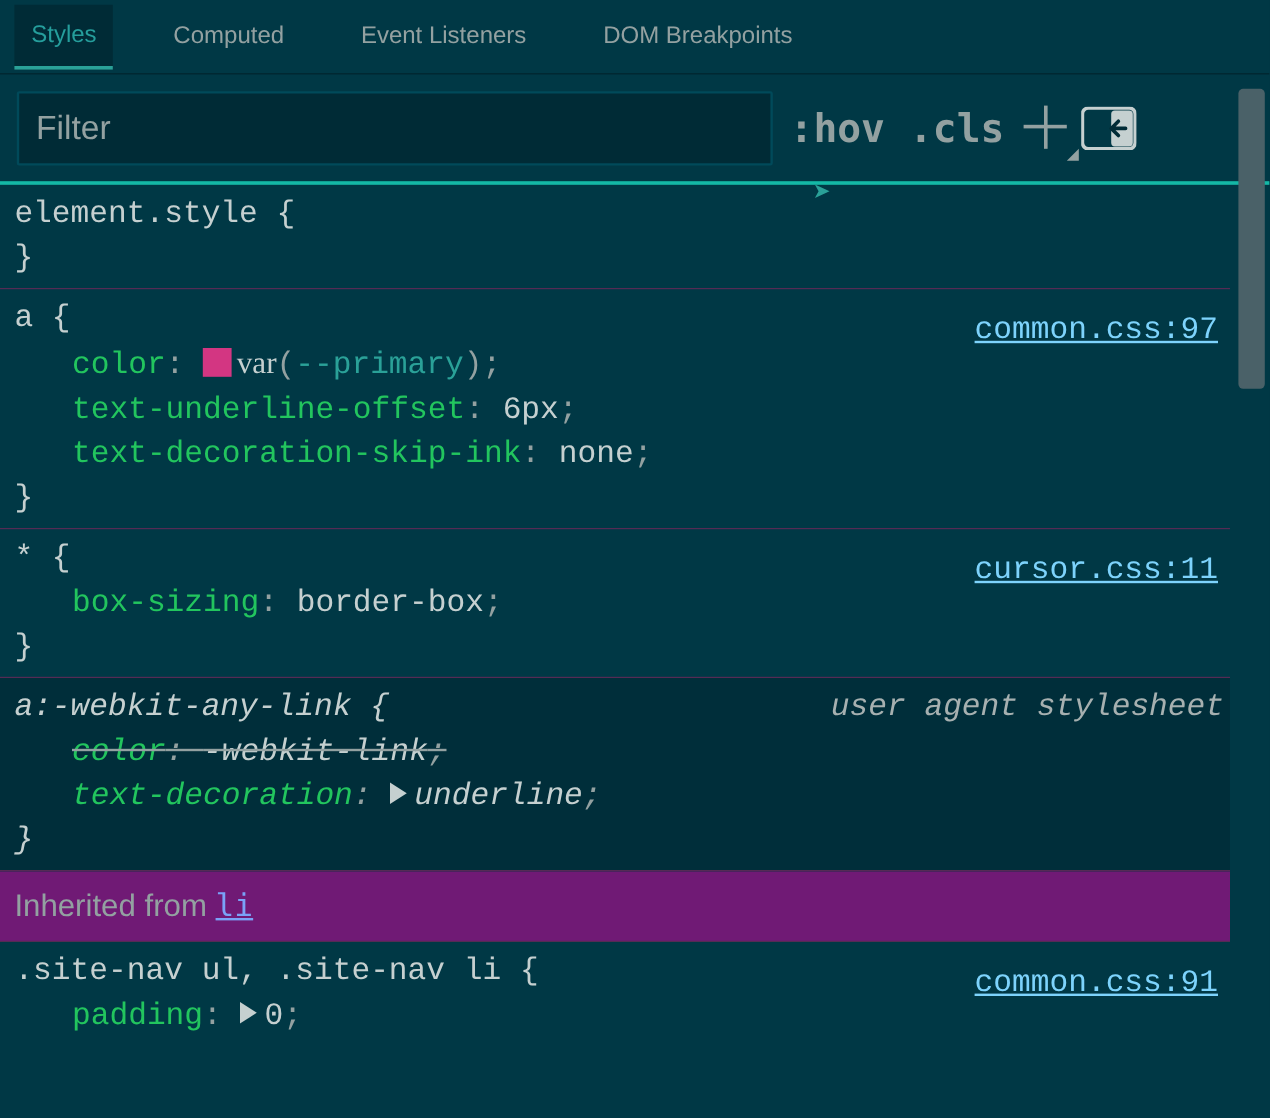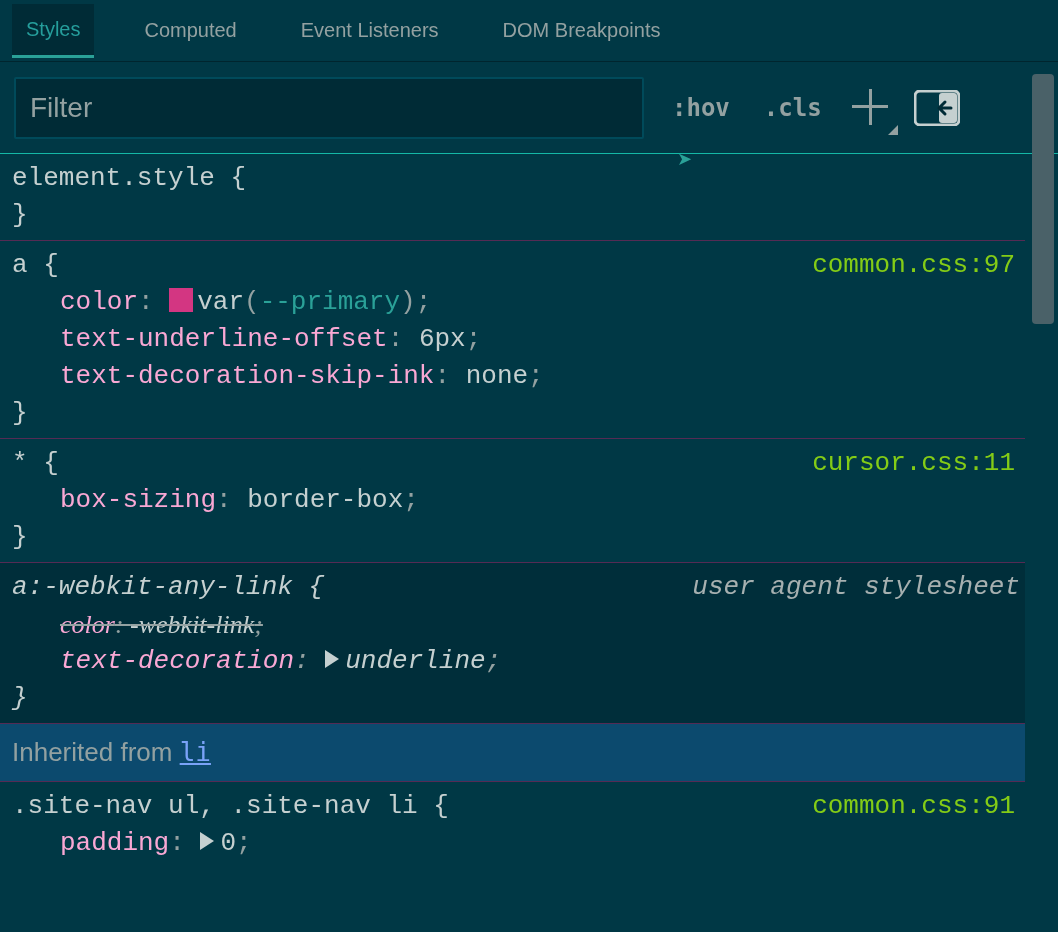--- a/index.html
+++ b/index.html
@@ -28,37 +28,37 @@
 .tab.active {
   background: #002b36;
   color: #259e9c;
   border-bottom: 3px solid #2aa198;
 }
 .toolbar {
   display: flex;
   align-items: center;
   height: 92px;
   padding: 12px 14px;
-  gap: 22px;
-  border-bottom: 1px solid #14b8a6;
+  gap: 8px;
+  border-bottom: 3px solid #14b8a6;
 }
 .filter-input {
   flex: 0 0 630px;
   height: 62px;
   background: #002b36;
   border: 2px solid #004a5a;
   color: #93a1a1;
   font-size: 28px;
   padding: 0 14px;
   outline: none;
   border-radius: 2px;
 }
 .filter-input::placeholder { color: #93a1a1; }
 .toolbar-btn {
-  font-size: 24px;
+  font-size: 33px;
   font-family: "Menlo","Consolas",monospace;
   font-weight: 700;
   color: #93a1a1;
   cursor: pointer;
   padding: 4px 6px;
 }
 .plus-icon {
   width: 42px;
   height: 42px;
   position: relative;
@@ -100,69 +100,70 @@
   padding: 6px 12px 6px 12px;
   border-bottom: 1px solid #552b54;
   position: relative;
 }
 .rule-block.user-agent {
   background: #002e3a;
 }
 .selector { color: #c5d0d0; }
 .brace { color: #c5d0d0; }
 .prop-line { padding-left: 48px; }
-.prop-name { color: #f9a8d4; }
+.prop-name { color: #22c55e; }
 .prop-value { color: #c5d0d0; }
 .punct { color: #93a1a1; }
-.var-keyword { color: #c5d0d0; }
+.var-keyword { color: #c5d0d0; font-family: Liberation Serif, serif; }
 .var-name { color: #2aa198; }
 .swatch {
   display: inline-block;
   width: 24px;
   height: 24px;
   background: #d33682;
   vertical-align: middle;
   margin-right: 4px;
   position: relative;
   top: -2px;
 }
 .source-link {
   position: absolute;
   right: 10px;
-  top: 6px;
-  color: #84cc16;
+  top: 16px;
+  color: #7dd3fc;
+  text-decoration: underline;
   cursor: pointer;
 }
 .ua-label {
   position: absolute;
   right: 5px;
   top: 6px;
   color: #a6b0b0;
   font-style: italic;
 }
 .italic { font-style: italic; }
-.strikethrough { text-decoration: line-through; text-decoration-color: #93a1a1; font-family: Liberation Serif, serif; }
+.strikethrough { text-decoration: line-through; text-decoration-color: #93a1a1; }
 .expand-tri {
   display: inline-block;
   width: 0; height: 0;
   border-top: 9px solid transparent;
   border-bottom: 9px solid transparent;
   border-left: 14px solid #c5d0d0;
   margin: 0 6px 0 0;
   vertical-align: middle;
   position: relative;
   top: -2px;
 }
 .inherited-header {
   padding: 10px 12px;
   color: #93a1a1;
   font-family: sans-serif;
   font-size: 26px;
   border-bottom: 1px solid #552b54;
-  background: #0c4a6e;
+  background: #701a75;
 }
 .inherited-link {
   color: #7aa2f7;
   font-family: "Menlo","Consolas",monospace;
   text-decoration: underline;
   cursor: pointer;
 }
 .scrollbar {
   position: absolute;
   right: 4px;

